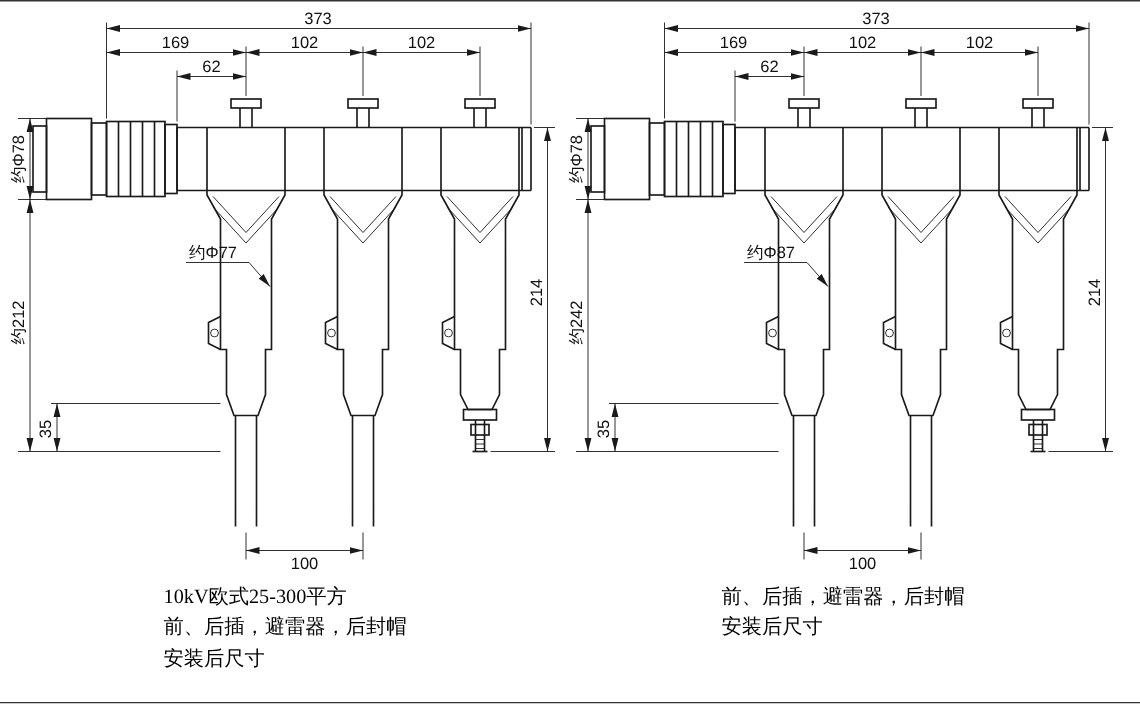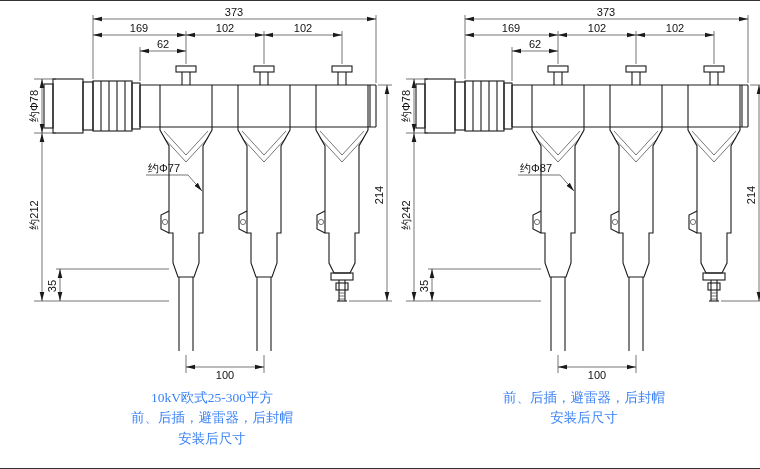--- a/index.html
+++ b/index.html
@@ -1,29 +1,29 @@
 <!DOCTYPE html>
 <html><head>
 <meta charset="utf-8">
 <style>
   html,body{margin:0;padding:0;background:#fff;}
   .sheet{
     width:760px;height:469px;box-sizing:border-box;
-    background:#fff;display:flex;padding:4px 8px 0 26px;
+    background:#fff;display:flex;padding:4px 8px 0 4px;
     border-top:1px solid #333;border-bottom:1px solid #333;
     font-family:"Liberation Sans",sans-serif;
   }
   .drawing{width:372px;display:flex;flex-direction:column;align-items:center;}
   svg{display:block;}
   .obj{fill:none;stroke:#1a1a1a;stroke-width:1.1;stroke-linejoin:miter;}
   .thin{fill:none;stroke:#1a1a1a;stroke-width:0.6;}
   .dimt{font:11px "Liberation Sans",sans-serif;fill:#111;}
   .arr{fill:#1a1a1a;stroke:none;}
   .caption{
-    margin-top:1px;text-align:center;color:#3b82f6;
+    margin-top:1px;color:#000000;
     font:13.5px/1.5 "Liberation Serif",serif;
   }
 </style>
 </head>
 <body>
 
 <div class="sheet">
 
   <div class="drawing">
     <svg width="372" height="382" viewBox="0 0 372 382">

